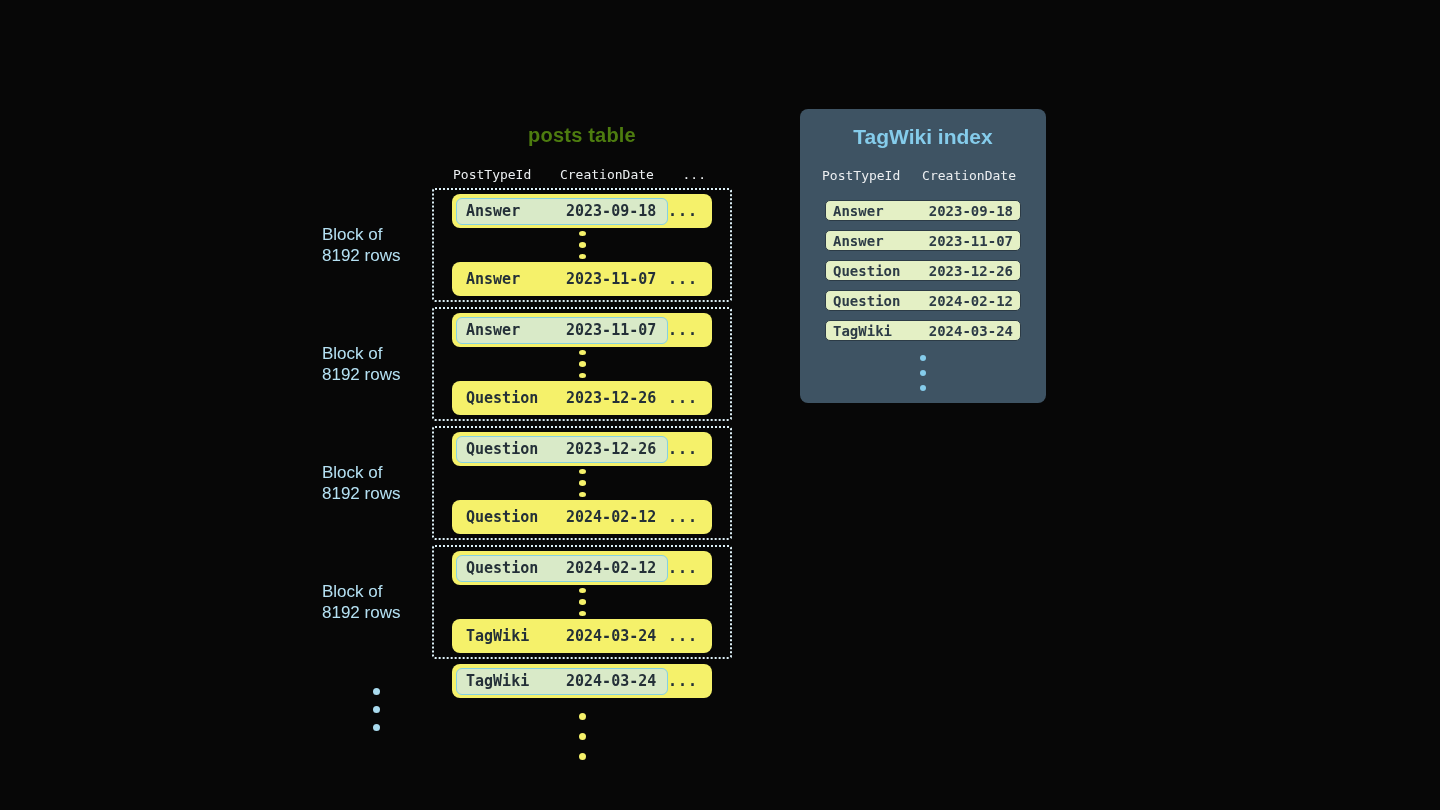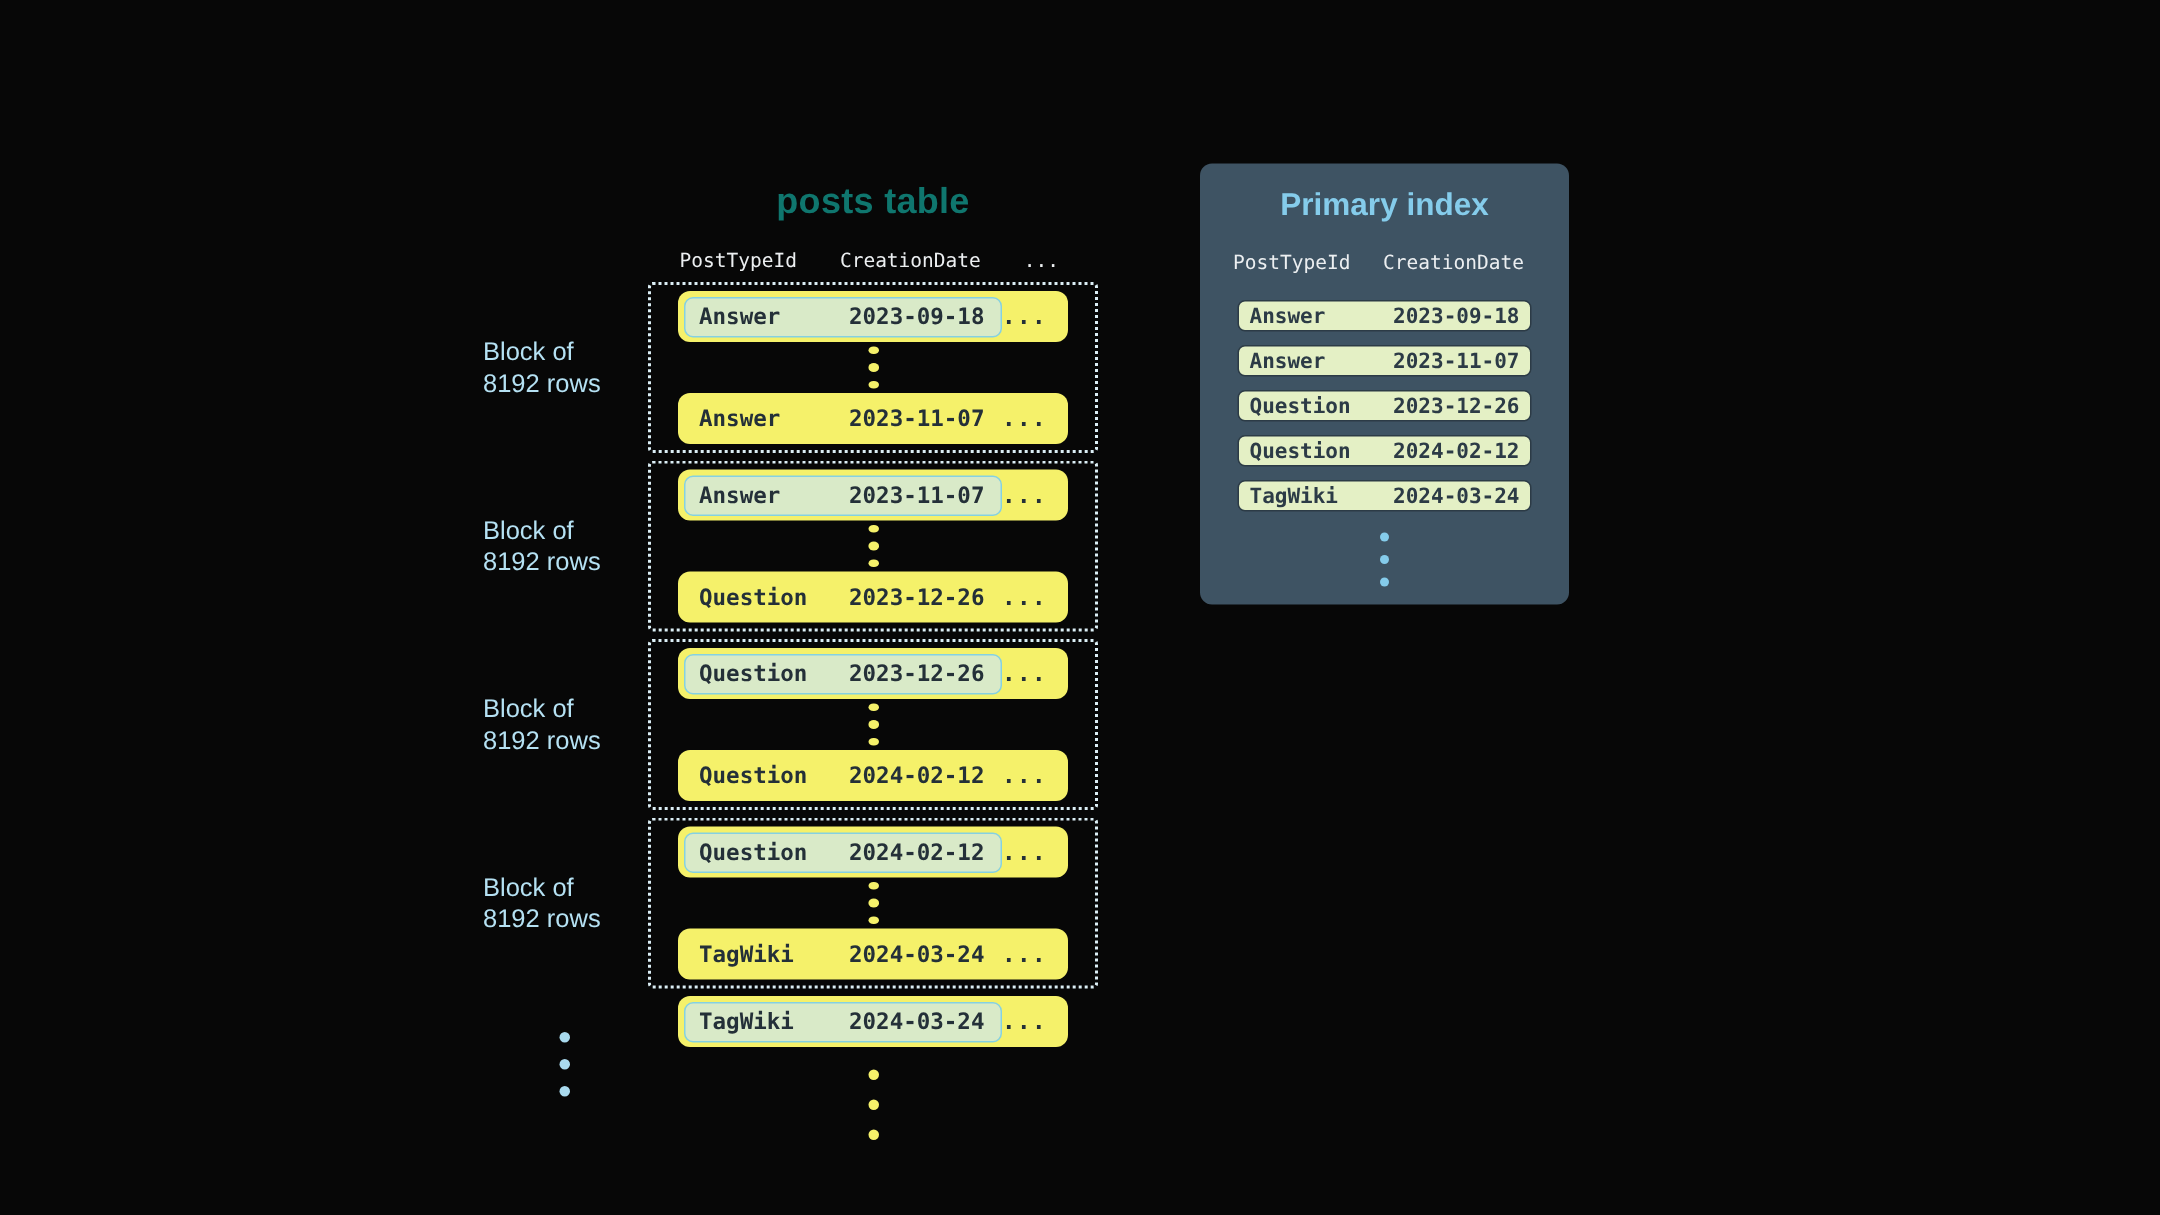--- a/index.html
+++ b/index.html
@@ -3,21 +3,21 @@
 <meta charset="utf-8">
 <style>
   * { margin:0; padding:0; box-sizing:border-box; }
   html,body { width:1440px; height:810px; background:#070707; overflow:hidden; }
   body { font-family:"Liberation Sans", sans-serif; }
   #stage { position:relative; width:1440px; height:810px; background:#070707; }
 
   
   .posts-col { position:absolute; left:432px; top:120px; width:300px; }
   .posts-title {
-    text-align:center; color:#0f766e; font-size:24px; font-weight:700;
+    text-align:center; color:#4d7c0f; font-size:20px; font-weight:700;
     line-height:30px; letter-spacing:.2px;
   }
   .posts-header {
     margin-top:16px; display:flex; justify-content:space-between;
     padding:0 26px 0 21px; color:#eceff1;
     font-family:"DejaVu Sans Mono", monospace; font-size:13px; line-height:18px;
   }
   .blocks { margin-top:4px; }
   .block {
     position:relative; border:2px dotted #dceff6; border-radius:3px;
@@ -210,21 +210,21 @@
       </div>
   </div>
 
   <div class="vdots blue-left">
       <i></i>
       <i></i>
       <i></i>
     </div>
 
   <div class="panel">
-    <div class="pi-title">Primary index</div>
+    <div class="pi-title">TagWiki index</div>
     <div class="pi-header">
       <span>PostTypeId</span>
       <span>CreationDate</span>
     </div>
     <div class="pi-rows">
       <div class="pi-pill">
         <span>Answer</span>
         <span>2023-09-18</span>
       </div>
       <div class="pi-pill">

